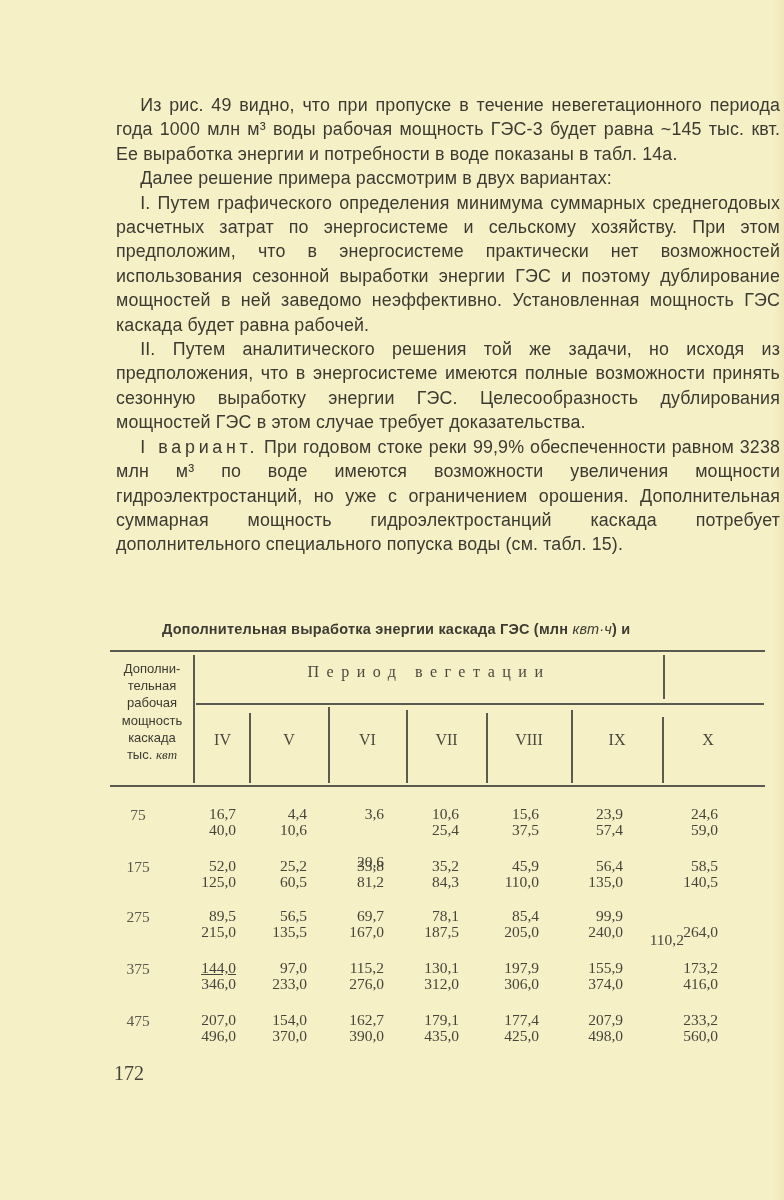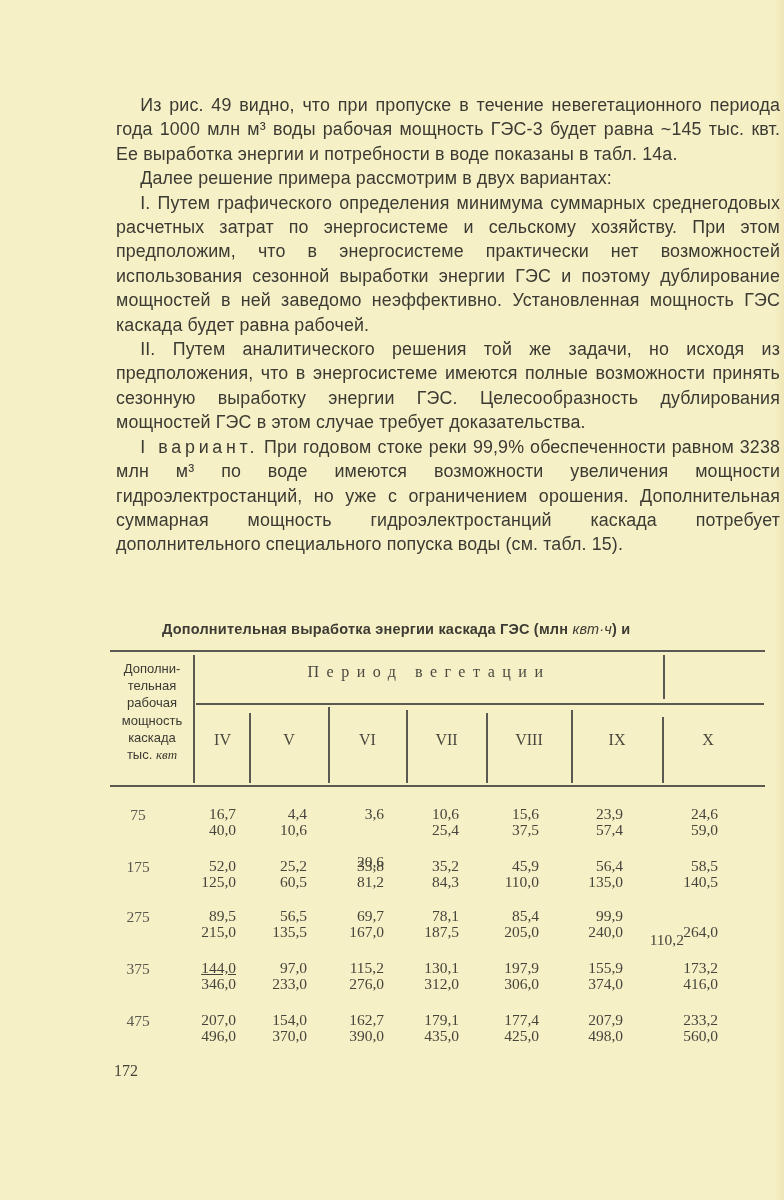--- a/index.html
+++ b/index.html
@@ -57,21 +57,21 @@
       font-family: "Liberation Serif", "DejaVu Serif", serif;
       font-size: 15.5px; color: #5a5950;
     }
     .cell {
       position: absolute; text-align: right;
       font-family: "Liberation Serif", "DejaVu Serif", serif;
       font-size: 15.5px; line-height: 16px; color: #46453c;
     }
     .page-number {
       position: absolute; left: 114px; top: 1062px;
-      font-family: "Liberation Serif", serif; font-size: 16px; color: #46453c;
+      font-family: "Liberation Serif", serif; font-size: 20px; color: #46453c;
     }
   </style>
 </head>
 <body>
 
 <div class="page-edge"></div>
 
 <div class="body-text">
   <p class="para indent">Из рис. 49 видно, что при пропуске в течение невегетационного периода года 1000 млн м³ воды рабочая мощность ГЭС-3 будет равна ~145 тыс. квт. Ее выработка энергии и потребности в воде показаны в табл. 14а.</p>
   <p class="para indent">Далее решение примера рассмотрим в двух вариантах:</p>

